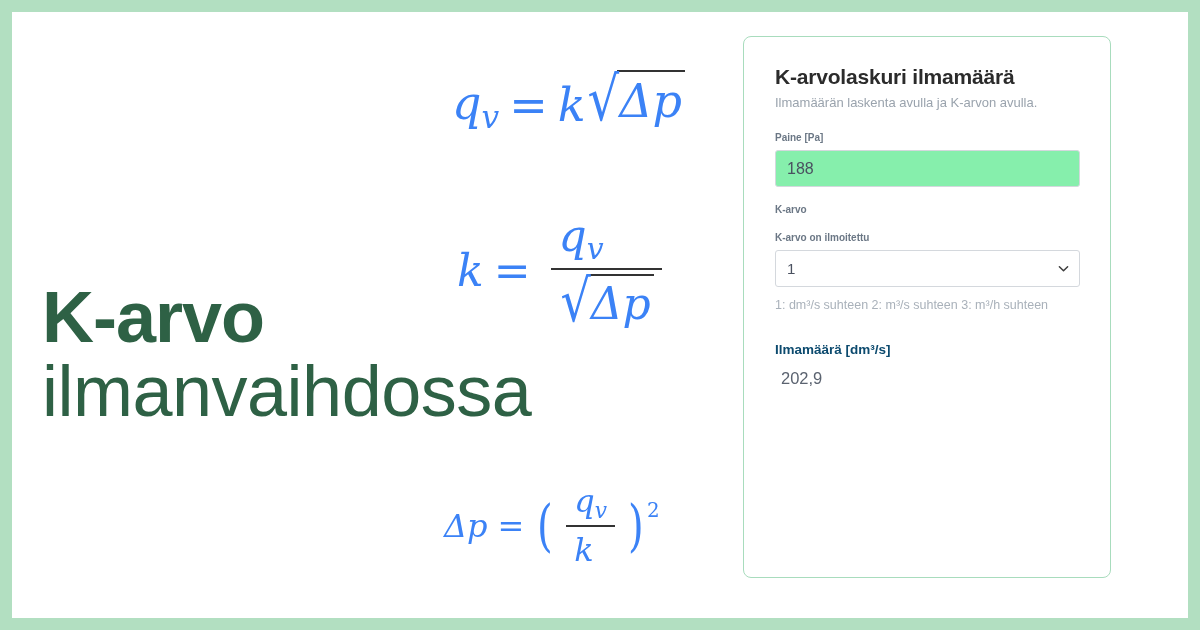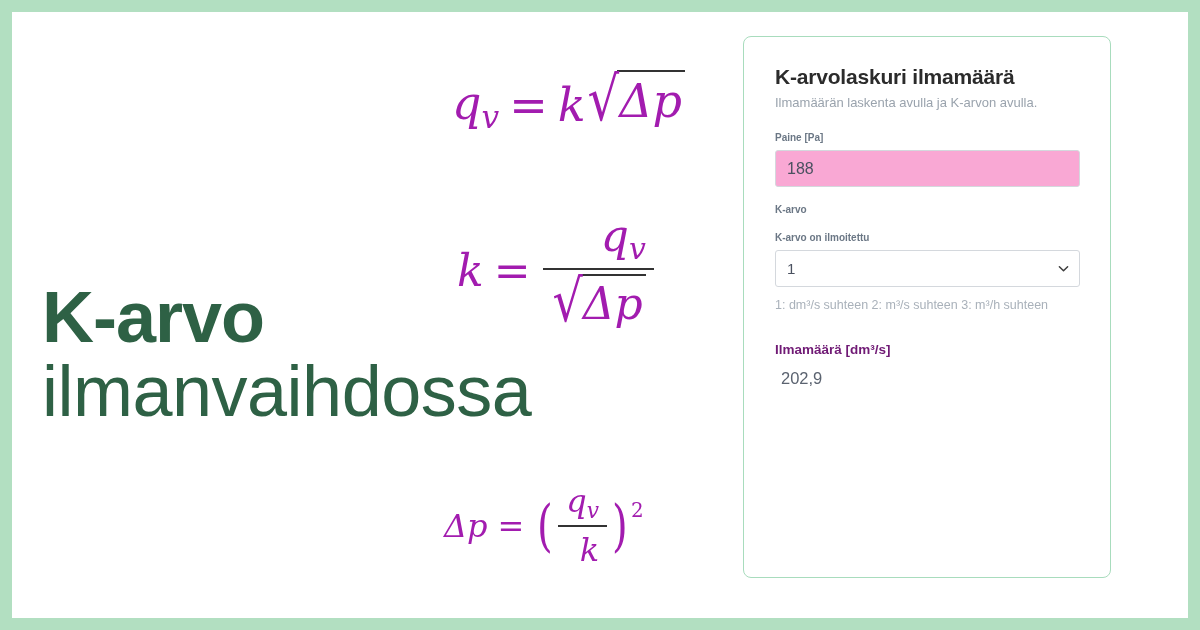--- a/index.html
+++ b/index.html
@@ -53,32 +53,32 @@
     font-weight: 400;
     letter-spacing: -0.5px;
     color: #2e6145;
   }
 
   
   .formula {
     position: absolute;
     font-family: "DejaVu Serif", serif;
     font-style: italic;
-    color: #a21caf;
+    color: #3b82f6;
     white-space: nowrap;
   }
   .f1 { left: 440px; top: 58px;  font-size: 46px; }
   .f2 { left: 445px; top: 198px; font-size: 44px; }
   .f3 { left: 432px; top: 470px; font-size: 32px; }
 
   .frac {
     display: inline-block;
     vertical-align: middle;
-    text-align: right;
-    margin: 0 2px;
+    text-align: left;
+    margin: 0 10px;
   }
   .frac .num {
     display: block;
     padding: 0 8px 2px 8px;
     border-bottom: 2.5px solid #333333;
   }
   .frac .den {
     display: block;
     padding: 4px 8px 0 8px;
   }
@@ -156,21 +156,21 @@
     font-weight: 600;
     margin: 0 0 7px 0;
   }
   .text-input {
     display: block;
     width: 100%;
     height: 37px;
     box-sizing: border-box;
     border: 1px solid #d4d8dd;
     border-radius: 3px;
-    background: #f9a8d4;
+    background: #86efac;
     padding: 0 11px;
     font-family: "Liberation Sans", sans-serif;
     font-size: 16px;
     color: #4a5160;
     outline: none;
   }
   .field-block { margin-bottom: 17px; }
 
   .select-wrap {
     position: relative;
@@ -198,21 +198,21 @@
     height: 11px;
     pointer-events: none;
   }
   .helper-text {
     font-size: 12.5px;
     color: #a9b1ba;
     margin: 11px 0 12px 0;
   }
   .result-label {
     font-size: 13.5px;
-    color: #701a75;
+    color: #0c4a6e;
     font-weight: 600;
     margin: 30px 0 12px 0;
   }
   .result-value {
     font-size: 16.5px;
     color: #5b6370;
     margin: 8px 0 0 6px;
   }
 </style>
 </head>

